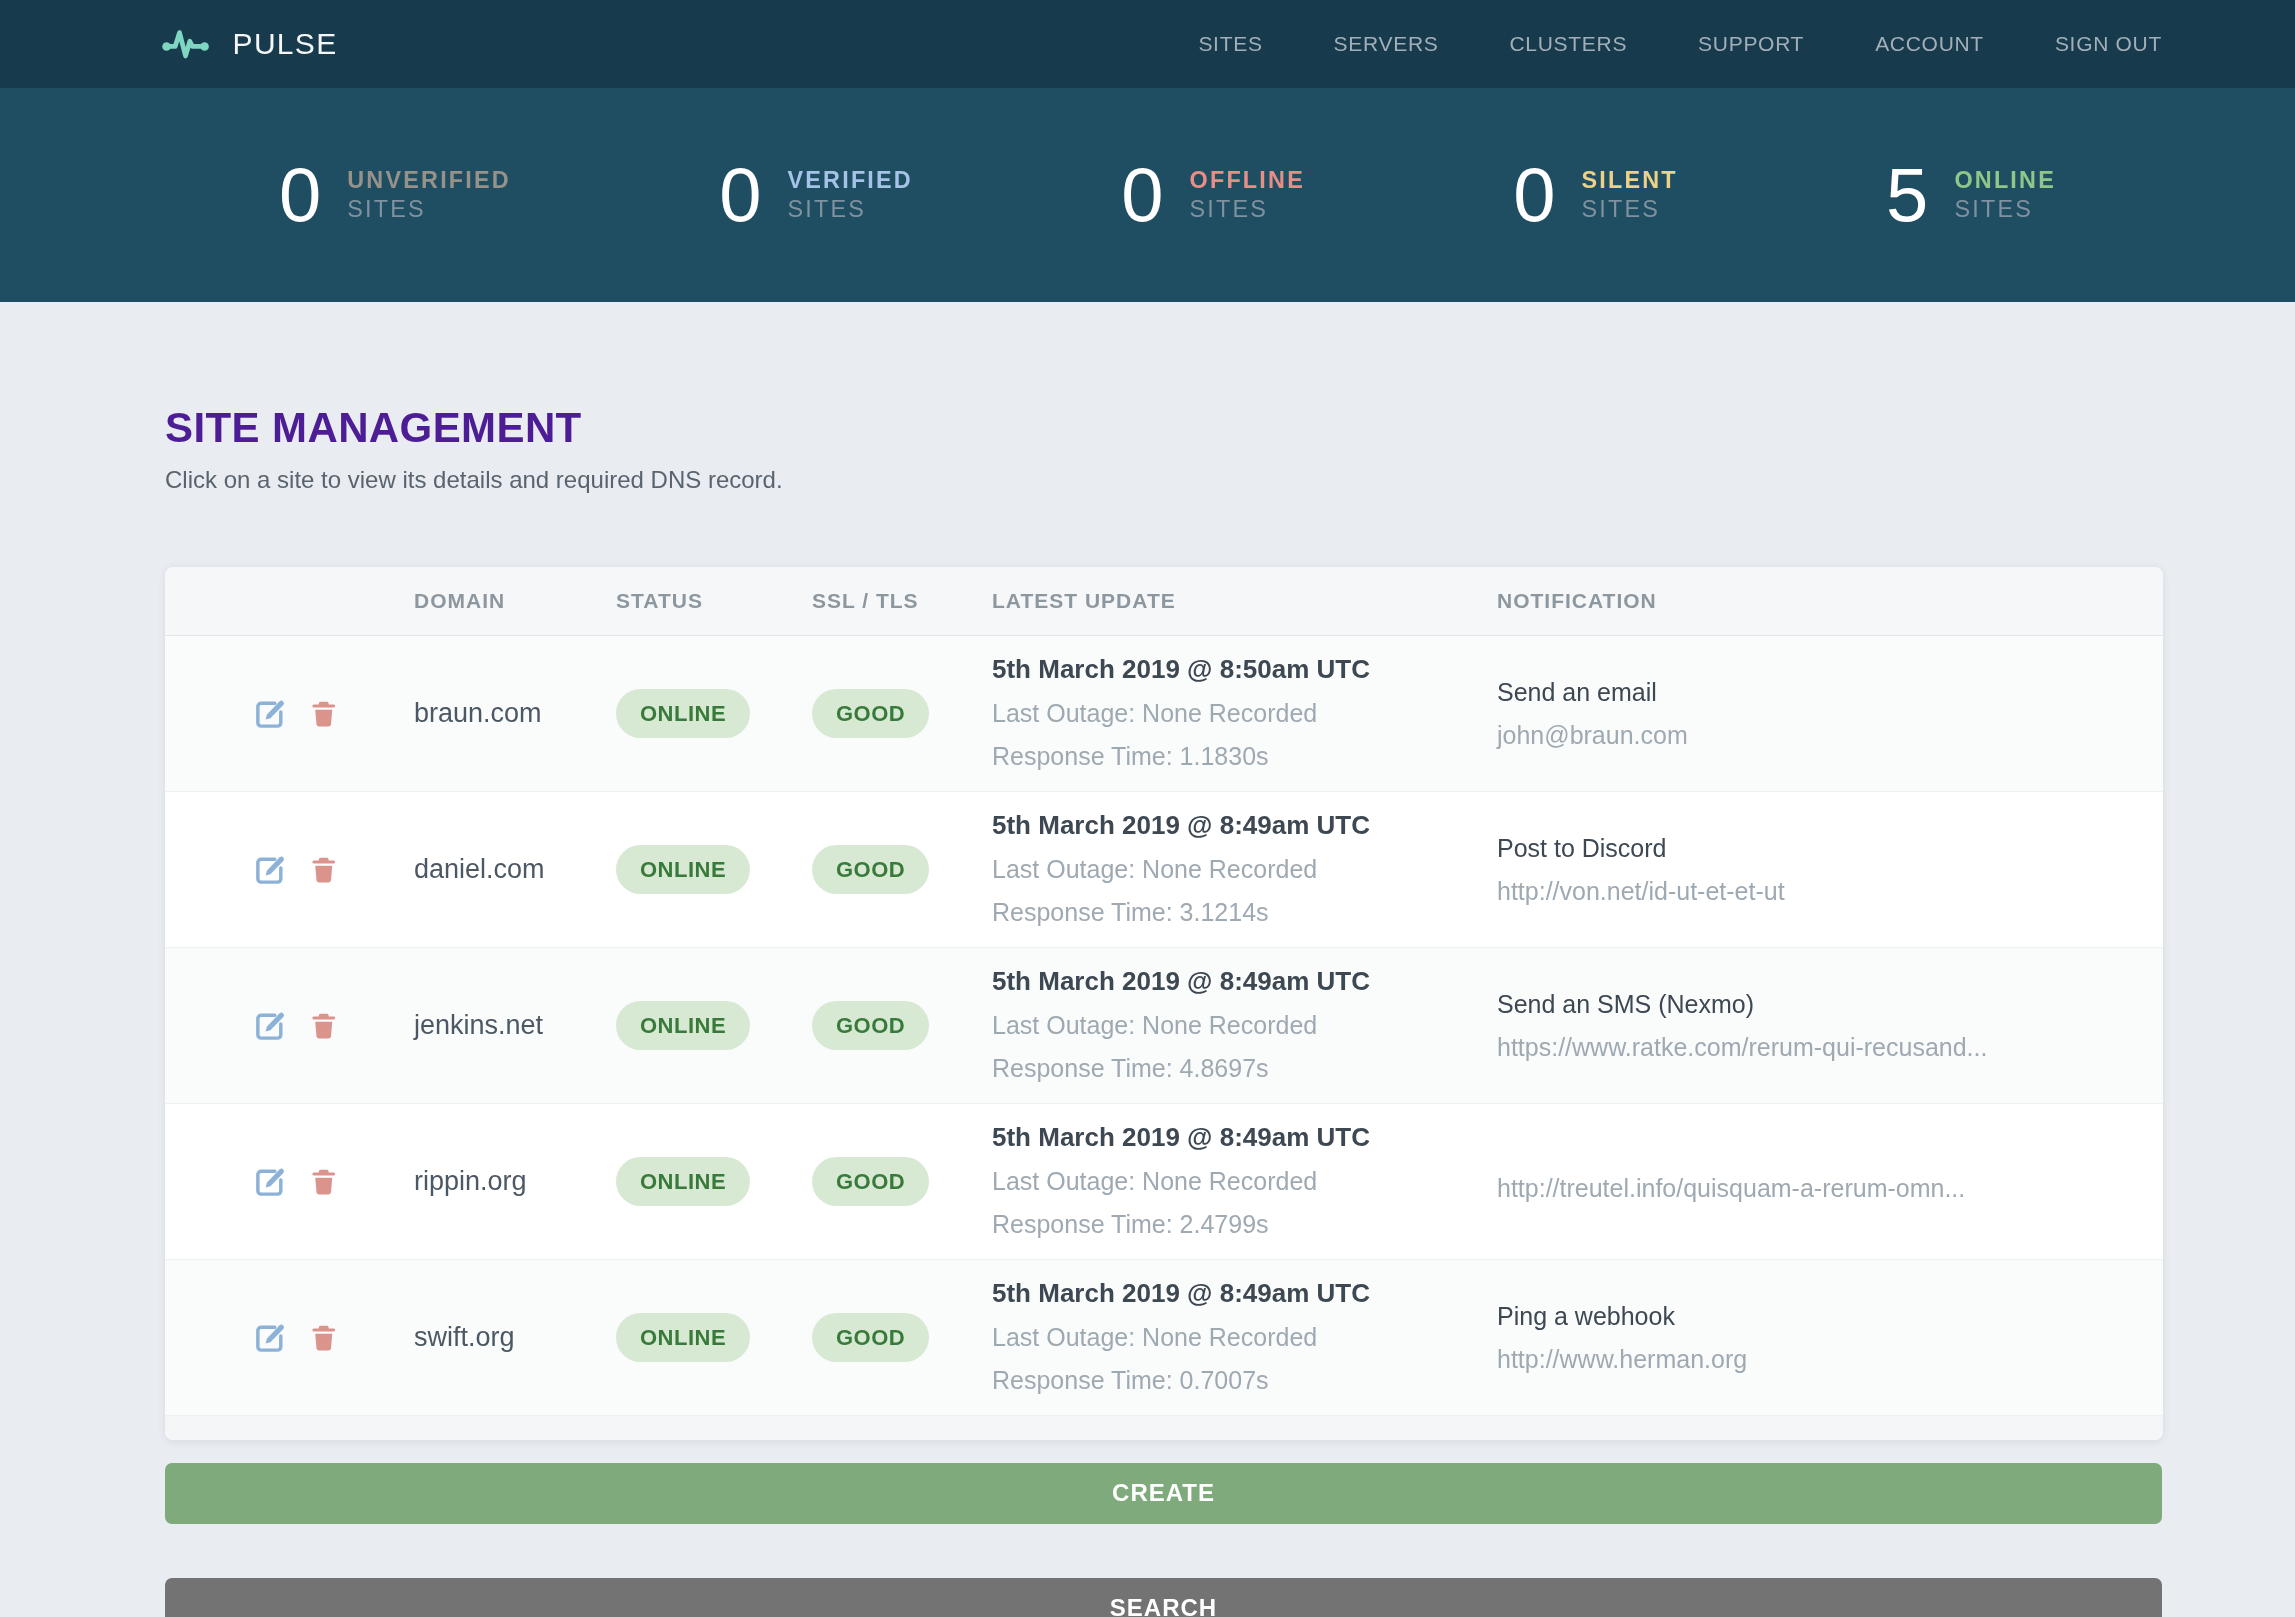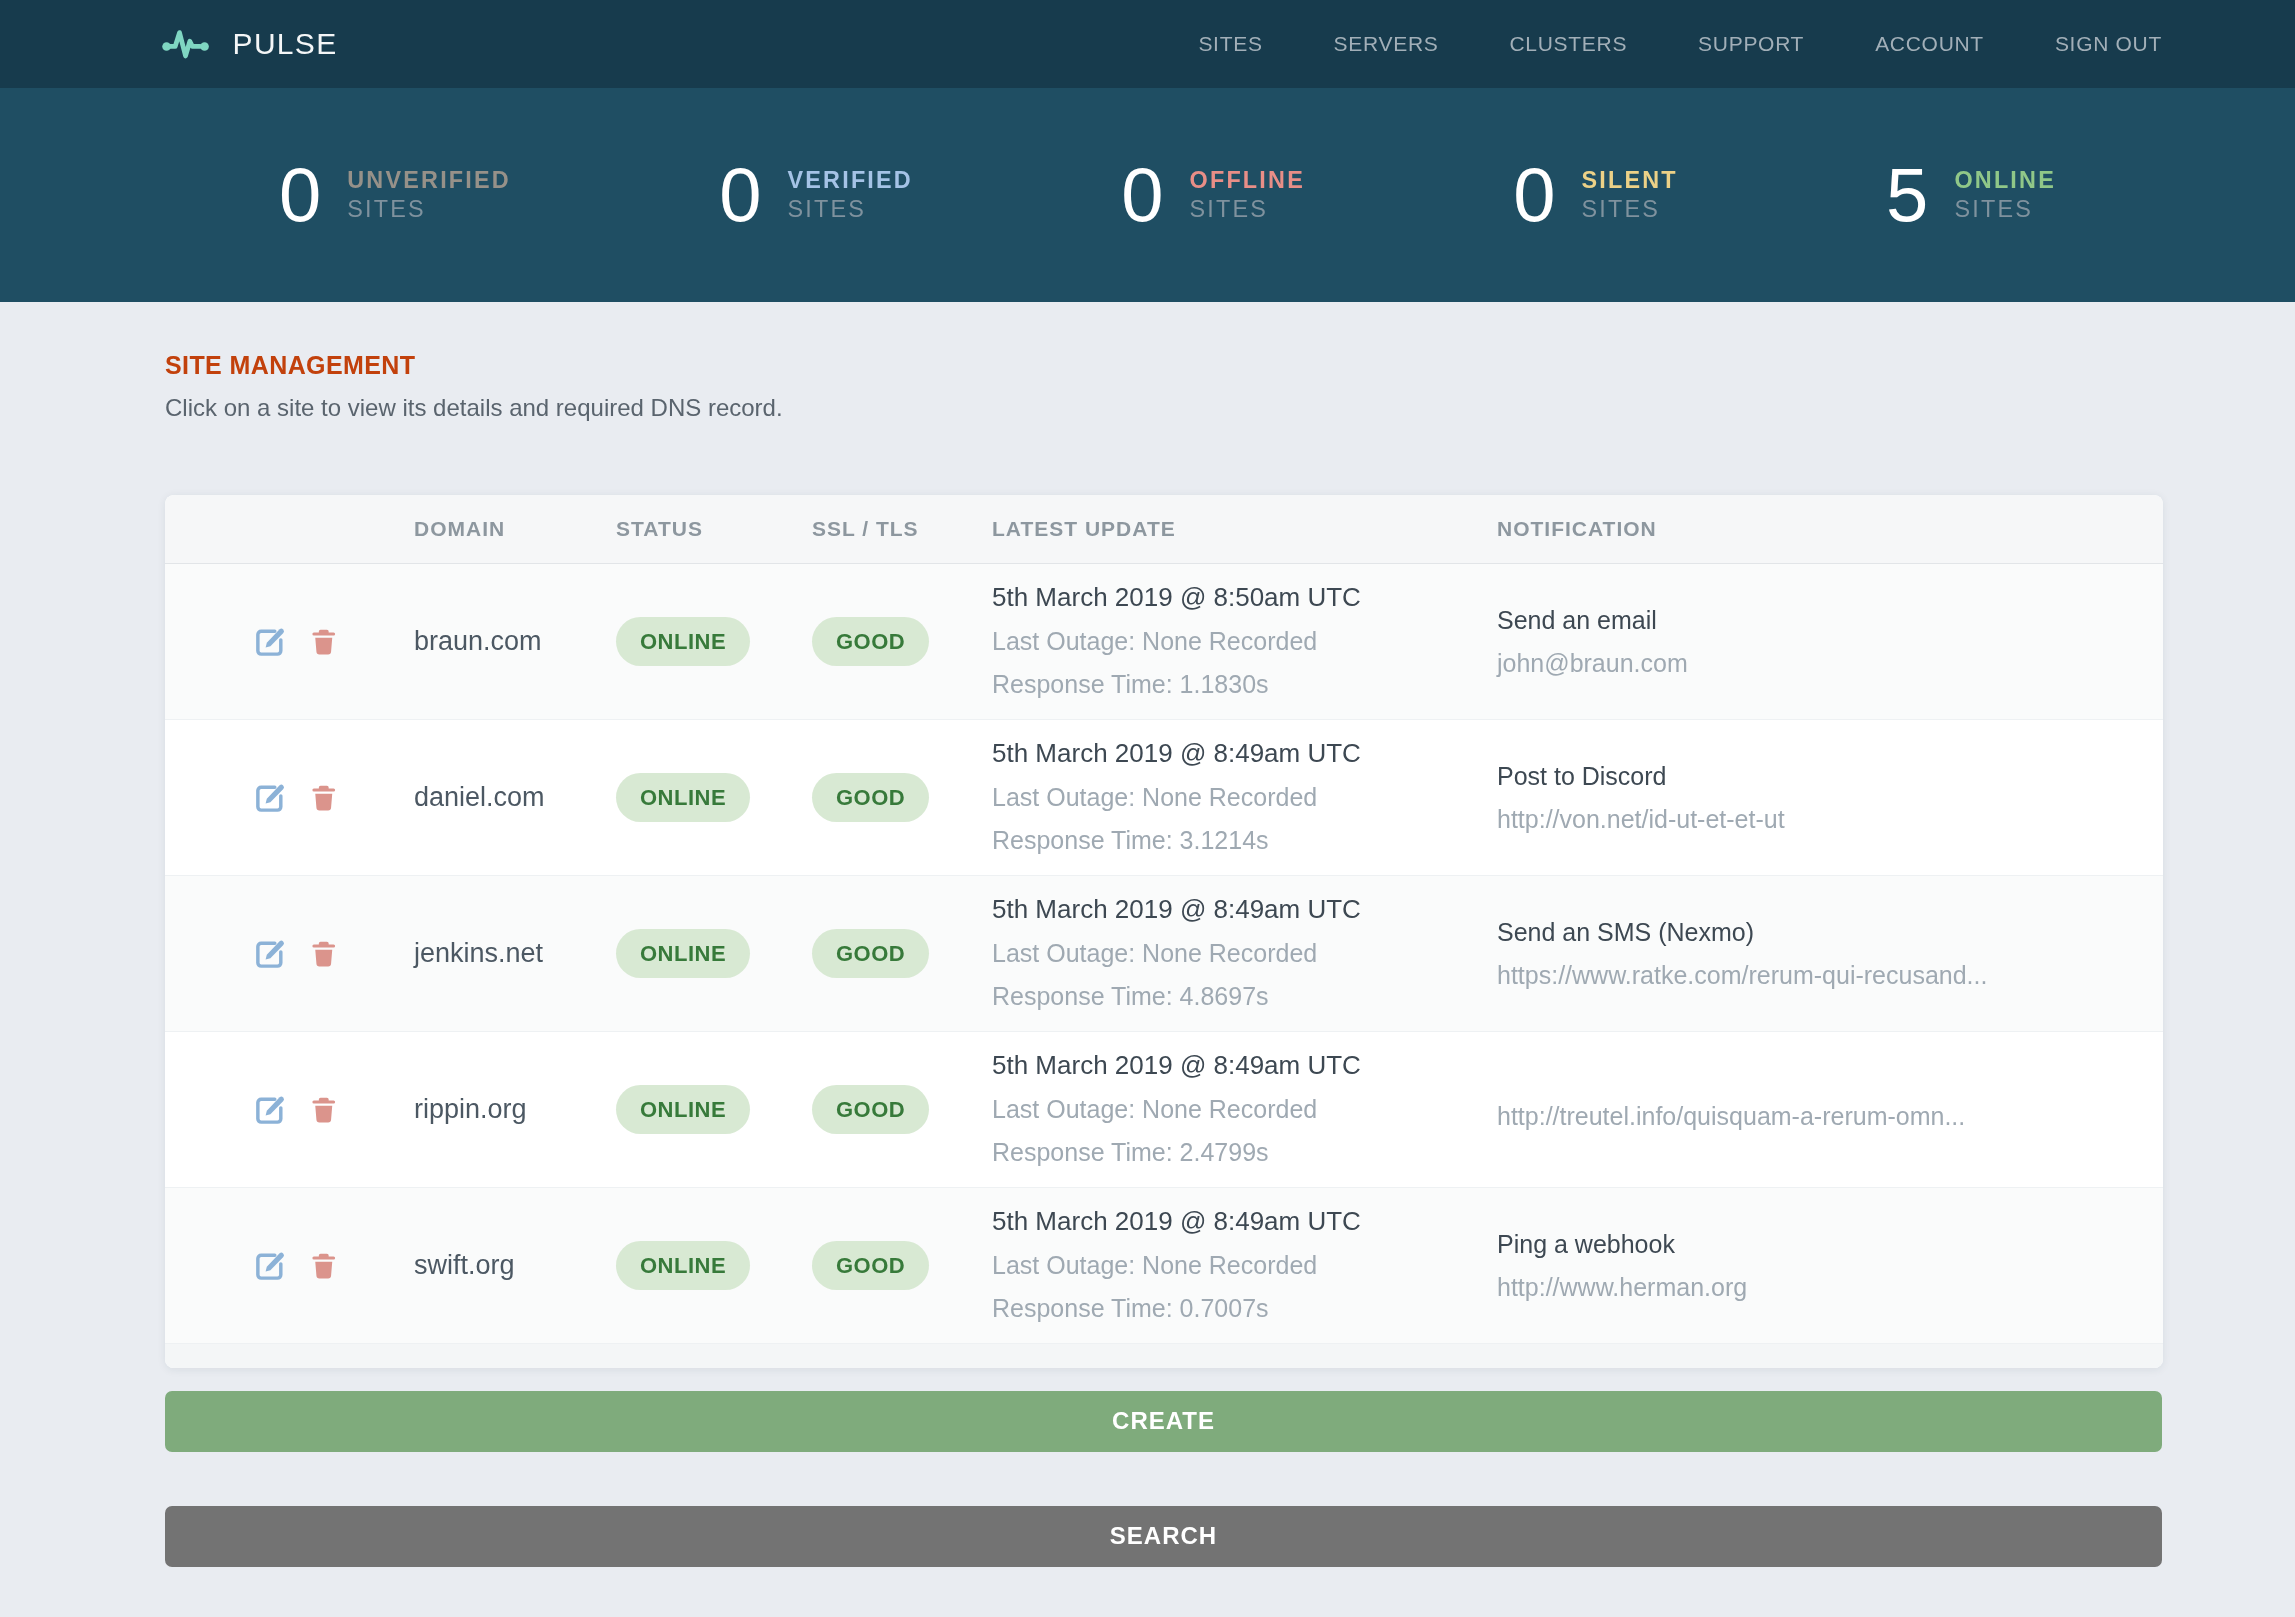--- a/index.html
+++ b/index.html
@@ -40,22 +40,22 @@
   .stat { display: flex; align-items: center; gap: 26px; }
   .stat-value {
     color: #FFFFFF; font-size: 76px; font-weight: 400; line-height: 1;
   }
   .stat-label { font-size: 23.4px; font-weight: bold; letter-spacing: 2.2px; line-height: 1.25; }
   .stat-sublabel { font-size: 23.4px; font-weight: 400; letter-spacing: 2.2px; color: #7F929E; line-height: 1.25; }
 
   
   .main { padding: 0 133px 0 165px; }
   .page-title {
-    margin-top: 49px;
-    color: #c2410c; font-size: 25px; font-weight: bold; letter-spacing: 0.4px;
+    margin-top: 102px;
+    color: #4c1d95; font-size: 42px; font-weight: bold; letter-spacing: 0.4px;
   }
   .page-subtitle { margin-top: 14px; color: #5A646E; font-size: 24px; }
 
   
   .card {
     margin-top: 73px;
     width: 1998px;
     background: #FFFFFF;
     border-radius: 8.7px;
     box-shadow: 0 1.7px 8.7px rgba(30,50,70,0.08);
@@ -78,21 +78,21 @@
   .trow:nth-child(even) { background: #FAFBFB; }
   .cell-icons { display: flex; align-items: center; gap: 23.4px; padding-left: 89px; }
   .icon-btn { display: inline-flex; cursor: pointer; }
   .domain { font-size: 27px; color: #4C5863; }
   .badge {
     display: inline-block;
     background: #D8E9D3; color: #377A3A;
     font-size: 22px; font-weight: bold; letter-spacing: 0.5px;
     padding: 11.3px 24px; border-radius: 867px;
   }
-  .line-dark { color: #3D4852; font-size: 26px; line-height: 1.45; }
+  .line-dark { color: #3D4852; font-size: 26px; line-height: 1.45; font-weight: bold; }
   .line-muted { color: #9FA9B2; font-size: 25px; line-height: 1.5; margin-top: 6px; }
   .notif-title { color: #3D4852; font-size: 25px; }
   .notif-target { color: #9FA9B2; font-size: 25px; margin-top: 14px; }
   .tfoot { height: 24px; background: #F4F6F7; border-radius: 0 0 8.7px 8.7px; }
 
   
   .actions { margin-top: 22.6px; display: flex; gap: 37px; flex-direction: column; }
   .btn {
     border: none; border-radius: 7px; height: 61px; padding: 0 39px;
     color: #FFFFFF; font-family: "Liberation Sans", sans-serif;

